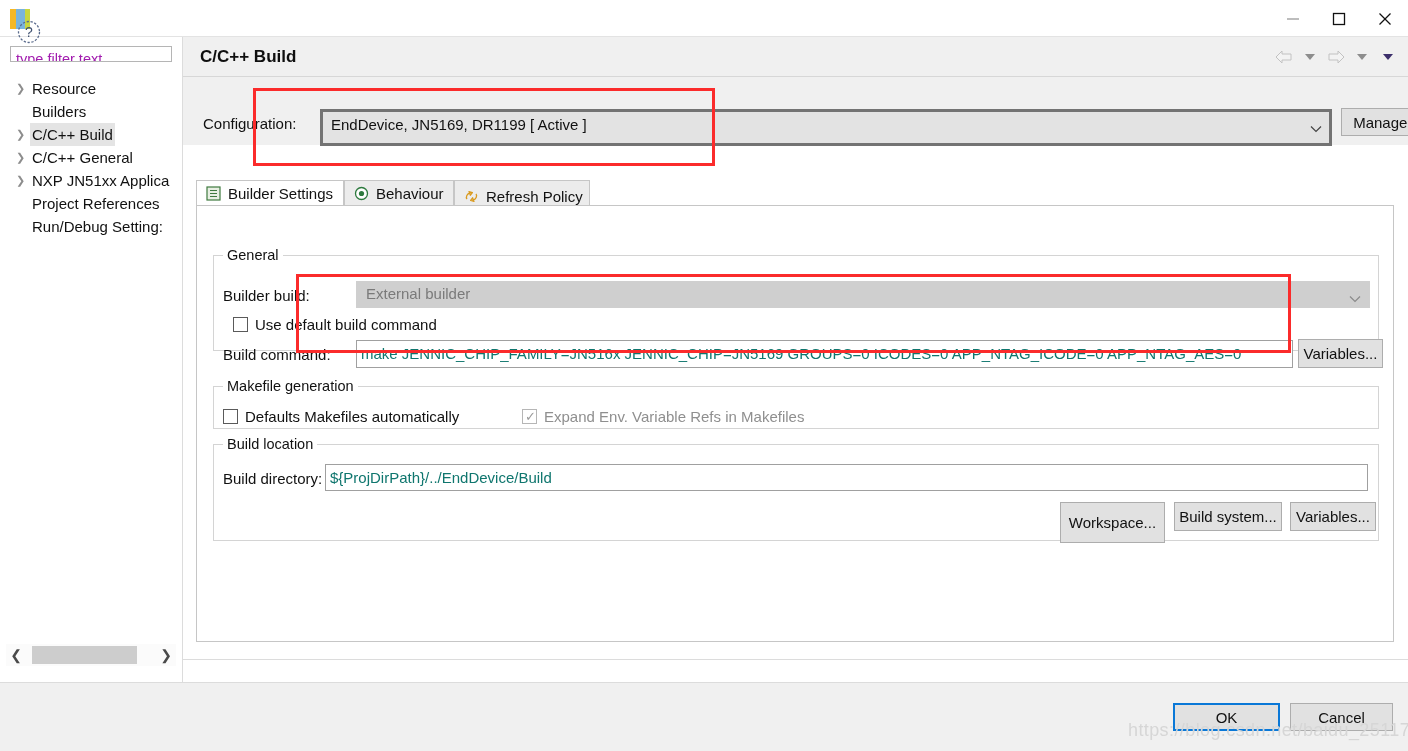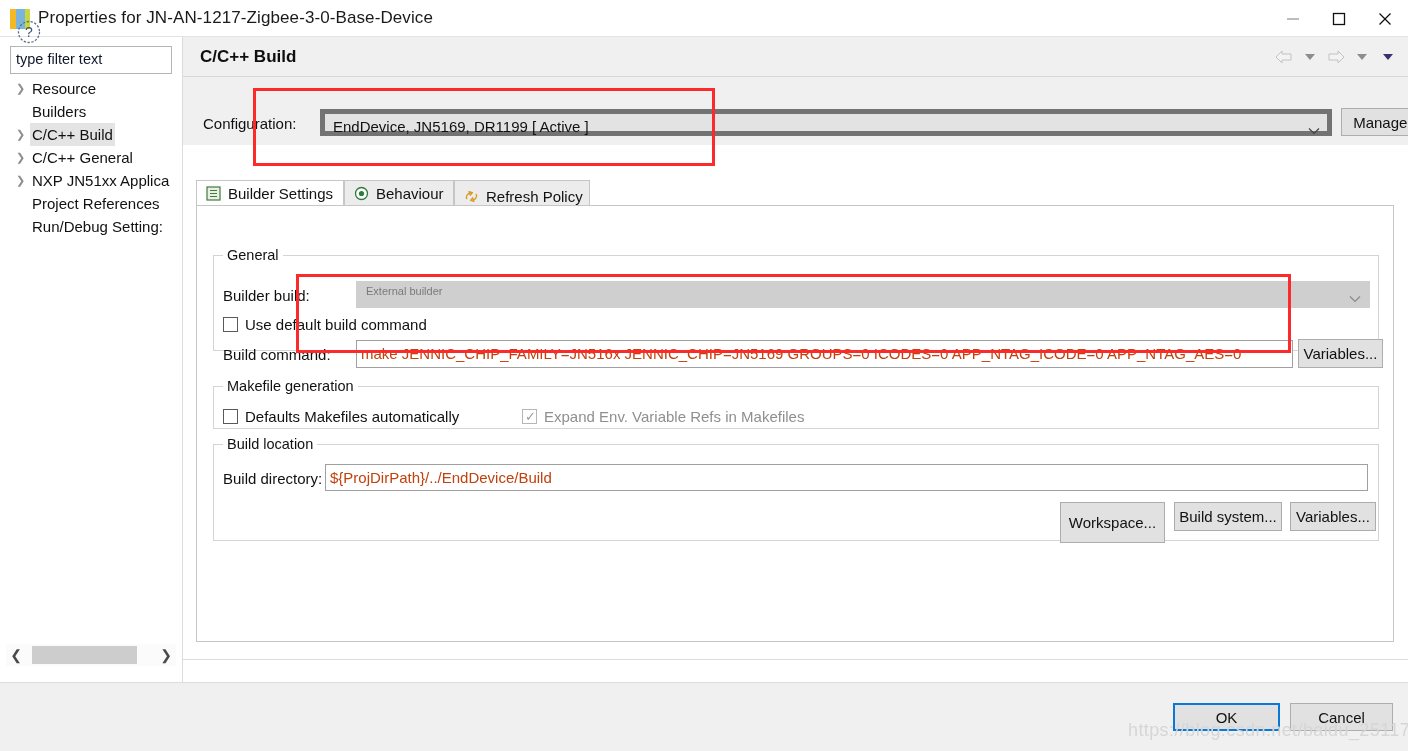--- a/index.html
+++ b/index.html
@@ -21,22 +21,22 @@
   .tb-icon i.s2{width:9px;background:#79b4dd;}
   .tb-icon i.s3{width:5px;background:#c8d63f;}
   .tb-title{position:absolute;left:38px;top:8px;font-size:17px;color:#1a1a1a;letter-spacing:.1px;}
   .tb-btns{position:absolute;right:0;top:0;height:37px;display:flex;}
   .tb-btn{width:46px;height:37px;display:flex;align-items:center;justify-content:center;}
   .tb-btn svg{display:block;}
   .tb-sep{position:absolute;left:0;top:36px;width:1408px;height:1px;background:#e3e3e3;}
 
   
   .leftpane{position:absolute;left:0;top:37px;width:182px;height:645px;background:#ffffff;}
-  .filterbox{position:absolute;left:10px;top:9px;width:162px;height:28px;border:1px solid #b5b5b5;background:#fff;
-             font-size:14.5px;color:#0f172a;padding:0 5px;line-height:25px;box-sizing:border-box;white-space:nowrap;overflow:hidden;}
+  .filterbox{position:absolute;left:10px;top:9px;width:162px;height:16px;border:1px solid #b5b5b5;background:#fff;
+             font-size:14.5px;color:#a21caf;padding:0 5px;line-height:25px;box-sizing:border-box;white-space:nowrap;overflow:hidden;}
   .tree{position:absolute;left:0;top:40px;width:182px;}
   .tnode{position:relative;height:23px;line-height:23px;padding-left:32px;white-space:nowrap;font-size:15px;color:#111;}
   .tnode .chev{position:absolute;left:16px;top:0;width:12px;height:23px;color:#8d8d8d;font-size:11px;line-height:23px;}
   .tnode .lbl{display:inline-block;}
   .tnode.sel .lbl{background:#e4e4e4;padding:0 2px;margin-left:-2px;}
   .hscroll{position:absolute;left:6px;bottom:16px;width:170px;height:22px;background:#fbfbfb;}
   .hscroll .arw{position:absolute;top:0;width:20px;height:22px;text-align:center;line-height:22px;color:#4a4a4a;font-size:14px;}
   .hscroll .arw.l{left:0;} .hscroll .arw.r{right:0;}
   .hscroll .thumb{position:absolute;left:26px;top:2px;width:105px;height:18px;background:#cdcdcd;}
   .lp-divider{position:absolute;left:182px;top:37px;width:1px;height:645px;background:#dcdcdc;}
@@ -45,42 +45,42 @@
   .rightpane{position:absolute;left:183px;top:37px;width:1225px;height:645px;background:#ffffff;}
   .page-head{position:absolute;left:0;top:0;width:1225px;height:40px;background:#f0f0f0;}
   .page-title{position:absolute;left:17px;top:10px;font-size:17px;font-weight:bold;color:#0f0f0f;}
   .navbtns{position:absolute;right:8px;top:9px;display:flex;align-items:center;gap:2px;}
   .navbtn{width:24px;height:22px;display:flex;align-items:center;justify-content:center;}
   .page-head-rule{position:absolute;left:0;top:39px;width:1225px;height:1px;background:#d7d7d7;}
 
   
   .cfg-row{position:absolute;left:0;top:40px;width:1225px;height:68px;background:#f0f0f0;}
   .cfg-label{position:absolute;left:20px;top:78px;font-size:15px;color:#111;}
-  .cfg-combo{position:absolute;left:137px;top:72px;width:1012px;height:27px;border:5px solid #737373;background:#e3e3e3;box-sizing:border-box;}
+  .cfg-combo{position:absolute;left:137px;top:72px;width:1012px;height:37px;border:3px solid #737373;background:#e3e3e3;box-sizing:border-box;}
   .cfg-combo .val{position:absolute;left:8px;top:4px;font-size:15px;color:#111;white-space:nowrap;}
   .cfg-combo .cb-arrow{position:absolute;right:7px;top:8px;}
   .mgbtn{position:absolute;left:1158px;top:71px;width:192px;height:28px;border:1px solid #adadad;background:#e1e1e1;
          font-size:15px;color:#111;display:flex;align-items:center;justify-content:center;box-sizing:border-box;}
 
   
   .tabs{position:absolute;left:13px;top:143px;width:1198px;height:26px;}
   .tab{position:absolute;top:0;height:26px;box-sizing:border-box;display:flex;align-items:center;padding:0 8px;font-size:15px;
        border:1px solid #c6c6c6;background:#ececec;color:#111;white-space:nowrap;}
   .tab.active{background:#ffffff;border-bottom:1px solid #ffffff;}
   .tab .ticon{width:17px;height:17px;margin-right:6px;flex:none;display:flex;align-items:center;justify-content:center;}
   .tabpanel{position:absolute;left:13px;top:168px;width:1198px;height:437px;border:1px solid #c6c6c6;background:#ffffff;box-sizing:border-box;}
 
   
   .grp{position:absolute;border:1px solid #d4d4d4;box-sizing:border-box;}
   .grp > .gtitle{position:absolute;left:9px;top:-9px;background:#ffffff;padding:0 4px;font-size:14.5px;color:#111;}
   .fld-label{position:absolute;font-size:15px;color:#111;white-space:nowrap;}
-  .textbox{position:absolute;border:1px solid #a0a0a0;background:#fff;box-sizing:border-box;font-size:15px;color:#c2410c;
+  .textbox{position:absolute;border:1px solid #a0a0a0;background:#fff;box-sizing:border-box;font-size:15px;color:#0f766e;
            padding:0 4px;line-height:26px;white-space:nowrap;overflow:hidden;}
   .combo-disabled{position:absolute;border:1px solid #cfcfcf;background:#cfcfcf;box-sizing:border-box;}
-  .combo-disabled .val{position:absolute;left:9px;top:3px;font-size:11px;color:#7a7a7a;}
+  .combo-disabled .val{position:absolute;left:9px;top:3px;font-size:15px;color:#7a7a7a;}
   .combo-disabled .cb-arrow{position:absolute;right:8px;top:8px;}
   .cbrow{position:absolute;display:flex;align-items:center;font-size:15px;color:#111;white-space:nowrap;}
   .cbox{width:15px;height:15px;border:1px solid #5a5a5a;background:#fff;box-sizing:border-box;margin-right:7px;flex:none;position:relative;}
   .cbox.dis{border-color:#b6b6b6;}
   .cbrow.dis{color:#8f8f8f;}
   .cbox .tick{position:absolute;left:2px;top:-1px;font-size:13px;color:#9a9a9a;line-height:15px;}
   .btn{position:absolute;border:1px solid #adadad;background:#e1e1e1;box-sizing:border-box;font-size:15px;color:#111;
        display:flex;align-items:center;justify-content:center;}
 
   
@@ -107,21 +107,20 @@
 <body>
 
 <div class="window">
 
   <div class="titlebar">
     <div class="tb-icon">
       <i class="s1"></i>
         <i class="s2"></i>
         <i class="s3"></i>
     </div>
-    <div class="tb-title">Properties for JN-AN-1217-Zigbee-3-0-Base-Device</div>
     <div class="tb-btns">
       <div class="tb-btn">
         <svg width="14" height="12" viewBox="0 0 14 12">
             <line x1="1" y1="6" x2="13" y2="6" stroke="#9a9a9a" stroke-width="1.3"></line>
           </svg>
       </div>
       <div class="tb-btn">
         <svg width="14" height="14" viewBox="0 0 14 14">
             <rect x="1.5" y="1.5" width="11" height="11" fill="none" stroke="#111" stroke-width="1.3"></rect>
           </svg>
@@ -261,21 +260,21 @@
       <div class="fld-label" style="left:26px;top:81px;">Builder build:</div>
       <div class="combo-disabled" style="left:159px;top:75px;width:1014px;height:27px;">
         <span class="val">External builder</span>
         <span class="cb-arrow">
           <svg width="12" height="8" viewBox="0 0 12 8">
               <path d="M1 1.5 L6 6.5 L11 1.5" fill="none" stroke="#8a8a8a" stroke-width="1.2"></path>
             </svg>
         </span>
       </div>
 
-      <div class="cbrow" style="left:26px;top:110px;">
+      <div class="cbrow" style="left:36px;top:110px;">
         <span class="cbox"></span>
         <span>Use default build command</span>
       </div>
 
       <div class="fld-label" style="left:26px;top:140px;">Build command:</div>
       <div class="textbox" style="left:159px;top:134px;width:937px;height:28px;">make JENNIC_CHIP_FAMILY=JN516x JENNIC_CHIP=JN5169 GROUPS=0 ICODES=0 APP_NTAG_ICODE=0 APP_NTAG_AES=0</div>
       <div class="btn" style="left:1101px;top:133px;width:85px;height:29px;">Variables...</div>
 
       <div class="grp" style="left:16px;top:180px;width:1166px;height:43px;">
         <span class="gtitle">Makefile generation</span>

